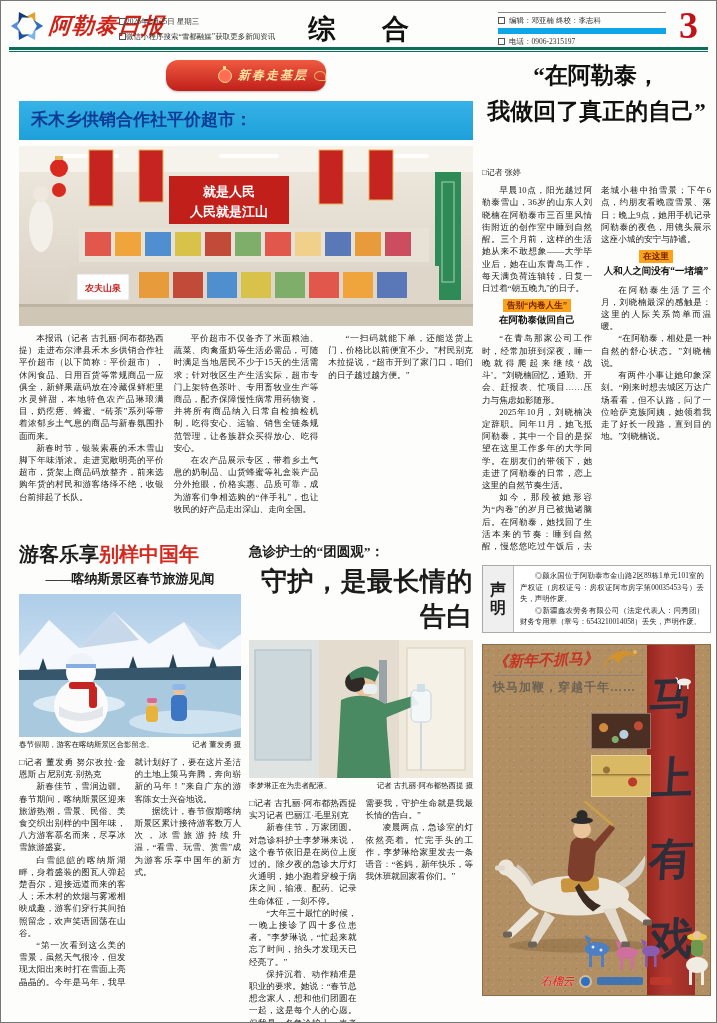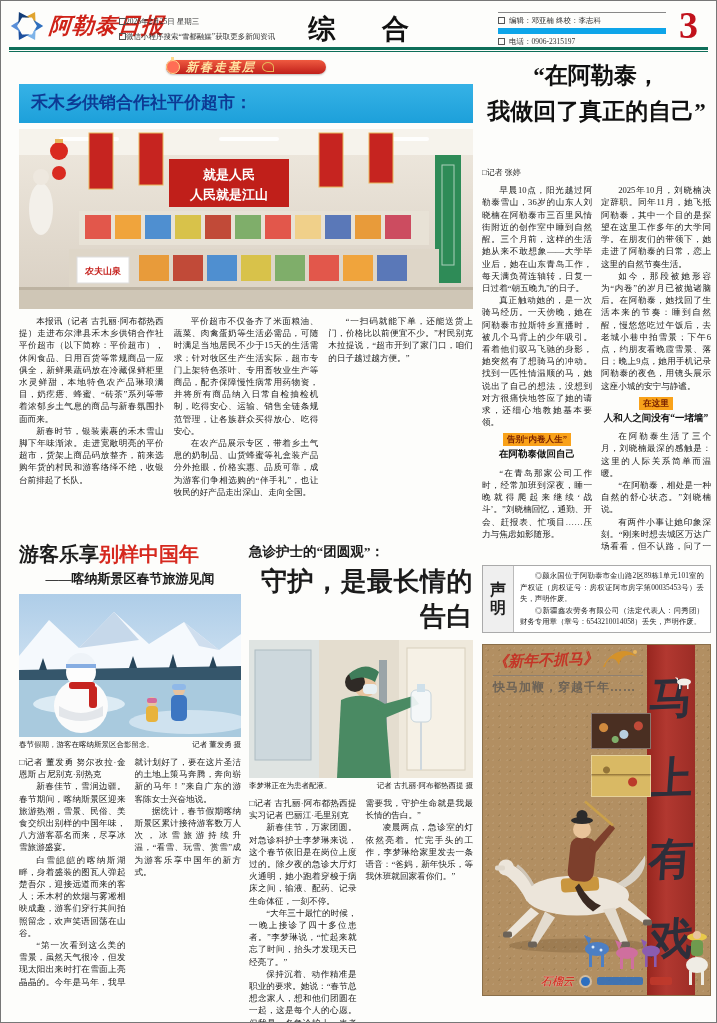--- a/index.html
+++ b/index.html
@@ -19,23 +19,23 @@
   #mast-info-right{left:497px;top:11px;width:168px;}
   #mast-info-right .row{display:flex;align-items:center;gap:4px;padding:3px 0;}
   #mast-info-right .row:first-child{border-top:1px solid #888;border-bottom:6px solid #0ea5e9;}
   #page-num{position:absolute;left:678px;top:2px;font-size:38px;font-weight:bold;color:#c1121c;
             font-family:"Liberation Serif",serif;}
   #mast-rule{position:absolute;left:8px;right:8px;top:46px;}
   #mast-rule .r1{height:3px;background:#0e6e59;}
   #mast-rule .r2{height:1px;background:#0e6e59;margin-top:1px;}
   
   #left-col{position:absolute;left:18px;top:57px;width:454px;}
-  #banner-pill{width:160px;height:14px;margin:2px auto 0;border-radius:12px;
+  #banner-pill{width:160px;height:31px;margin:2px auto 0;border-radius:12px;
                background:linear-gradient(180deg,#ef5a40,#c01f1a);display:flex;align-items:center;
-               justify-content:flex-start;gap:6px;box-shadow:0 1px 2px rgba(0,0,0,.25);}
+               justify-content:flex-end;gap:6px;box-shadow:0 1px 2px rgba(0,0,0,.25);}
   #banner-pill .lantern{width:12px;height:12px;border-radius:50%;background:#ff6d55;
                border:1px solid #ffd98a;position:relative;}
   #banner-pill .lantern:after{content:"";position:absolute;left:4px;top:-4px;width:3px;height:3px;background:#ffd98a;}
   #banner-pill .txt{font-size:12px;font-weight:bold;font-style:italic;color:#ffe2a0;letter-spacing:2px;}
   #banner-pill .knot{width:10px;height:8px;border:1.5px solid #e8b55a;border-radius:50% 50% 0 50%;}
   #head-box{margin-top:10px;background:linear-gradient(180deg,#36b2e6,#1da0da);padding:7px 12px 9px;box-sizing:border-box;}
   #head-kicker{font-family:"Liberation Sans",sans-serif;font-size:17px;font-weight:bold;color:#0d3a94;}
   #head-main{font-family:"Liberation Sans",sans-serif;font-size:28px;font-weight:bold;color:#ffffff;
              text-align:center;margin-top:3px;letter-spacing:1px;}
   .photo{display:block;margin-top:6px;}
@@ -338,21 +338,20 @@
   </div>
 
   <div id="right-col">
     <div id="r-head">
       <div>“在阿勒泰，</div>
       <div>我做回了真正的自己”</div>
     </div>
     <div id="r-byline">□记者 张婷</div>
     <div id="r-text" class="bodytext">
         <p>早晨10点，阳光越过阿勒泰雪山，36岁的山东人刘晓楠在阿勒泰市三百里风情街附近的创作室中睡到自然醒。三个月前，这样的生活她从来不敢想象——大学毕业后，她在山东青岛工作，每天满负荷连轴转，日复一日过着“朝五晚九”的日子。</p>
-        <p>真正触动她的，是一次骑马经历。一天傍晚，她在阿勒泰市拉斯特乡直播时，被几个马背上的少年吸引。看着他们驭马飞驰的身影，她突然有了想骑马的冲动。找到一匹性情温顺的马，她说出了自己的想法，没想到对方很痛快地答应了她的请求，还细心地教她基本要领。</p>
         <div class="subhead"><span class="tag">告别“内卷人生”</span><div class="sub">在阿勒泰做回自己</div></div>
         <p>“在青岛那家公司工作时，经常加班到深夜，睡一晚就得爬起来继续‘战斗’。”刘晓楠回忆，通勤、开会、赶报表、忙项目……压力与焦虑如影随形。</p>
         <p>2025年10月，刘晓楠决定辞职。同年11月，她飞抵阿勒泰，其中一个目的是探望在这里工作多年的大学同学。在朋友们的带领下，她走进了阿勒泰的日常，恋上这里的自然节奏生活。</p>
         <p>如今，那段被她形容为“内卷”的岁月已被抛诸脑后。在阿勒泰，她找回了生活本来的节奏：睡到自然醒，慢悠悠吃过午饭后，去老城小巷中拍雪景；下午6点，约朋友看晚霞雪景、落日；晚上9点，她用手机记录阿勒泰的夜色，用镜头展示这座小城的安宁与静谧。</p>
         <div class="subhead"><span class="tag">在这里</span><div class="sub">人和人之间没有“一堵墙”</div></div>
         <p>在阿勒泰生活了三个月，刘晓楠最深的感触是：这里的人际关系简单而温暖。</p>
         <p>“在阿勒泰，相处是一种自然的舒心状态。”刘晓楠说。</p>
         <p>有两件小事让她印象深刻。“刚来时想去城区万达广场看看，但不认路，问了一位哈萨克族阿姨，她领着我走了好长一段路，直到目的地。”刘晓楠说。</p>
       </div>
 

